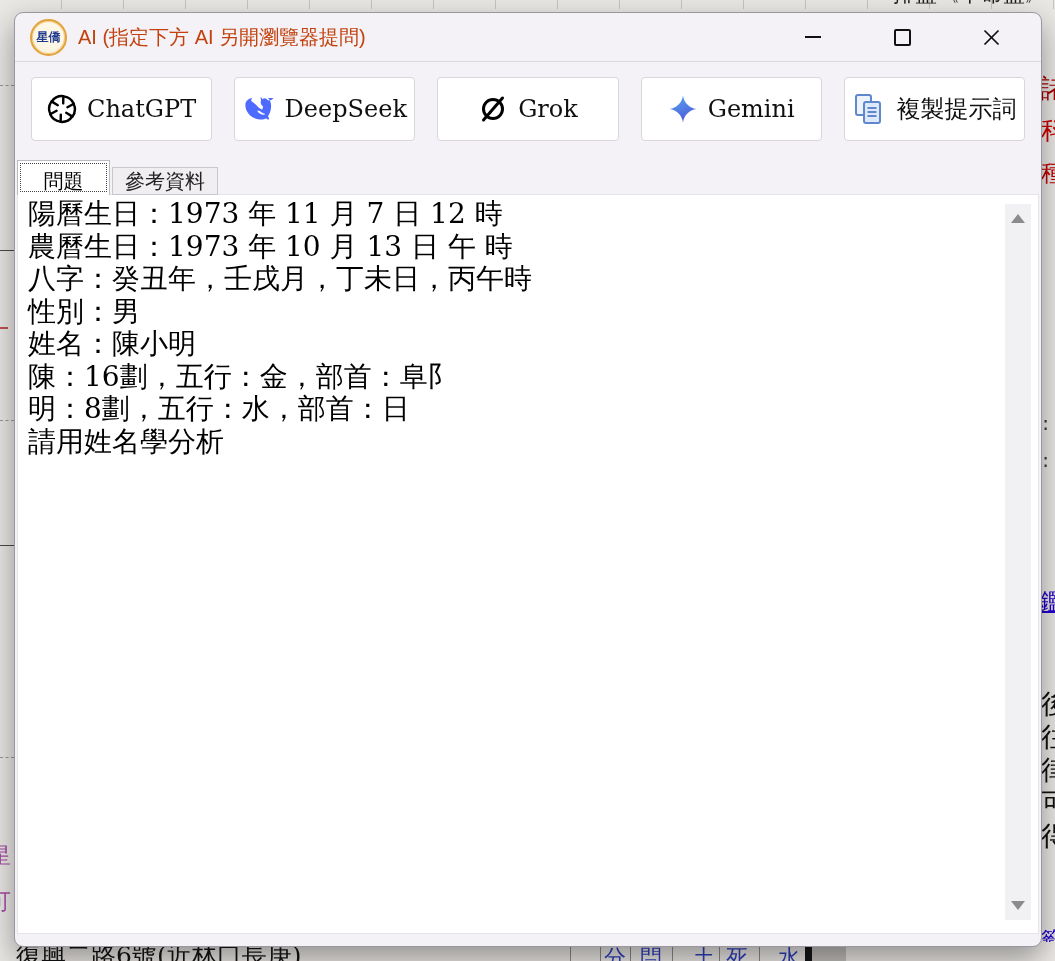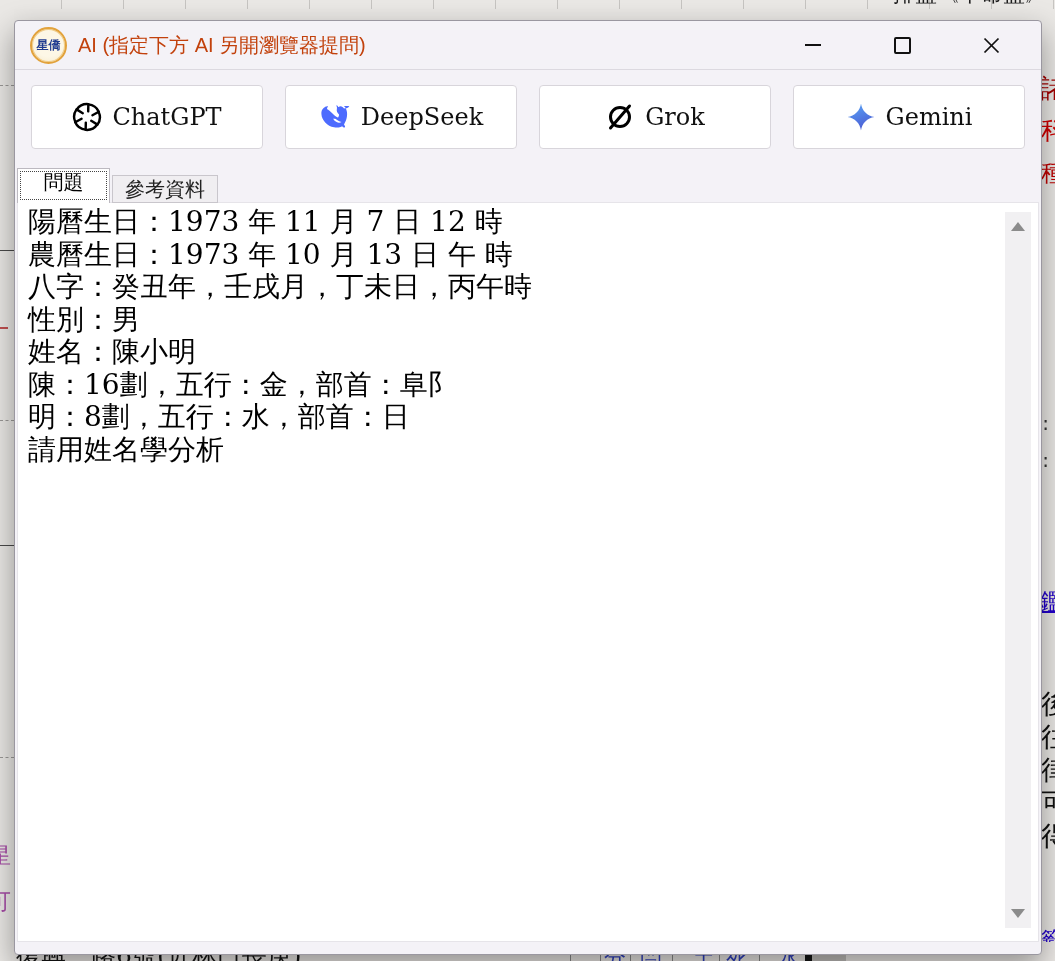--- a/index.html
+++ b/index.html
@@ -24,22 +24,22 @@
   .hl-red{border-top:2px solid #c05050;width:8px;}
   .frag{position:absolute;white-space:nowrap;line-height:1;}
   .vline{position:absolute;top:0;width:1px;height:19px;background:#8a8a8a;}
   #bg-addr{position:absolute;left:4px;top:-3px;font-size:25px;color:#141414;white-space:nowrap;}
   .tbl-char{position:absolute;top:1px;font-size:22px;color:#2f3fbf;}
   #bg-blackbar{position:absolute;left:793px;top:0;width:7px;height:19px;background:#161616;}
   #bg-graybar{position:absolute;left:800px;top:0;width:34px;height:19px;background:#c2bfbc;}
 
   
   #dialog{
-    position:absolute;left:14px;top:20px;width:1026px;height:933px;
-    background:#f4f2f7;border:1px solid #9a97a0;border-radius:4px;
+    position:absolute;left:14px;top:12px;width:1026px;height:933px;
+    background:#f4f2f7;border:1px solid #9a97a0;border-radius:9px;
     box-shadow:0 12px 30px rgba(0,0,0,.38);overflow:hidden;
   }
   #titlebar{height:48px;display:flex;align-items:center;padding-left:15px;border-bottom:1px solid #dcd9e0;}
   #app-logo{width:33px;height:33px;border-radius:50%;flex:0 0 auto;
     background:radial-gradient(circle at 50% 40%,#fdf7e6 55%,#f6e9c9);
     border:2px solid #e2a23c;box-shadow:inset 0 0 0 1px #f0cd8a;
     color:#1f3a8f;font-weight:bold;font-size:12px;letter-spacing:0;
     display:flex;align-items:center;justify-content:center;}
   #window-title{margin-left:11px;font-size:20px;color:#c2410c;}
   #win-controls{margin-left:auto;display:flex;gap:33px;padding-right:22px;}
@@ -50,21 +50,21 @@
   
   #btnrow{display:flex;gap:22px;padding:15px 16px 0;}
   .ai-btn{flex:1;height:62px;background:#fff;border:1px solid #d8d5db;border-radius:4px;
     display:flex;align-items:center;justify-content:center;gap:10px;
     font-size:24px;color:#101010;}
   .ai-btn svg{flex:0 0 auto;}
 
   
   #tabstrip{position:absolute;left:2px;top:147px;display:flex;align-items:flex-end;z-index:3;}
   #tab-question{background:#fff;border:1px solid #bcb9c0;border-bottom:none;
-    height:35px;min-width:93px;box-sizing:border-box;display:flex;align-items:flex-start;justify-content:center;
+    height:35px;min-width:93px;box-sizing:border-box;display:flex;align-items:flex-end;justify-content:center;
     font-size:20px;outline:1px dotted #444;outline-offset:-4px;}
   #tab-reference{background:#f0eef1;border:1px solid #c9c6cc;height:28px;box-sizing:border-box;
     margin-left:2px;padding:0 12px;display:flex;align-items:center;font-size:20px;color:#222;}
 
   
   #content{position:absolute;left:2px;right:2px;top:181px;bottom:12px;background:#fff;
     border:1px solid #e6e4e9;z-index:2;}
   #question-text{padding:3px 10px;font-size:28px;line-height:32.5px;color:#000;}
   .qline{white-space:pre;}
 
@@ -195,20 +195,30 @@
           <linearGradient id="gemGrad" x1="0" y1="0" x2="0.4" y2="1">
             <stop offset="0" stop-color="#5AA7F7"></stop>
             <stop offset="1" stop-color="#4C5FD5"></stop>
           </linearGradient>
         </defs>
         <path fill="url(#gemGrad)" d="M15 1.5 C15.9 8.6 21.4 14.1 28.5 15 C21.4 15.9 15.9 21.4 15 28.5 C14.1 21.4 8.6 15.9 1.5 15 C8.6 14.1 14.1 8.6 15 1.5 Z"></path>
       </svg>
       <span>Gemini</span>
     </div>
 
+    <div class="ai-btn serif">
+      <svg width="34" height="34" viewBox="0 0 34 34">
+        <rect x="4" y="3" width="15" height="20" rx="2" fill="#eef3fb" stroke="#5f87cc" stroke-width="2"></rect>
+        <rect x="12" y="10" width="16" height="21" rx="2" fill="#dde9fa" stroke="#5f87cc" stroke-width="2"></rect>
+        <line x1="15.5" y1="16" x2="24.5" y2="16" stroke="#5f87cc" stroke-width="1.8"></line>
+        <line x1="15.5" y1="20" x2="24.5" y2="20" stroke="#5f87cc" stroke-width="1.8"></line>
+        <line x1="15.5" y1="24" x2="24.5" y2="24" stroke="#5f87cc" stroke-width="1.8"></line>
+      </svg>
+      <span>複製提示詞</span>
+    </div>
   </div>
 
   <div id="tabstrip">
     <div id="tab-question" class="serif">
       <span>問題</span>
     </div>
     <div id="tab-reference" class="serif">
       <span>參考資料</span>
     </div>
   </div>

